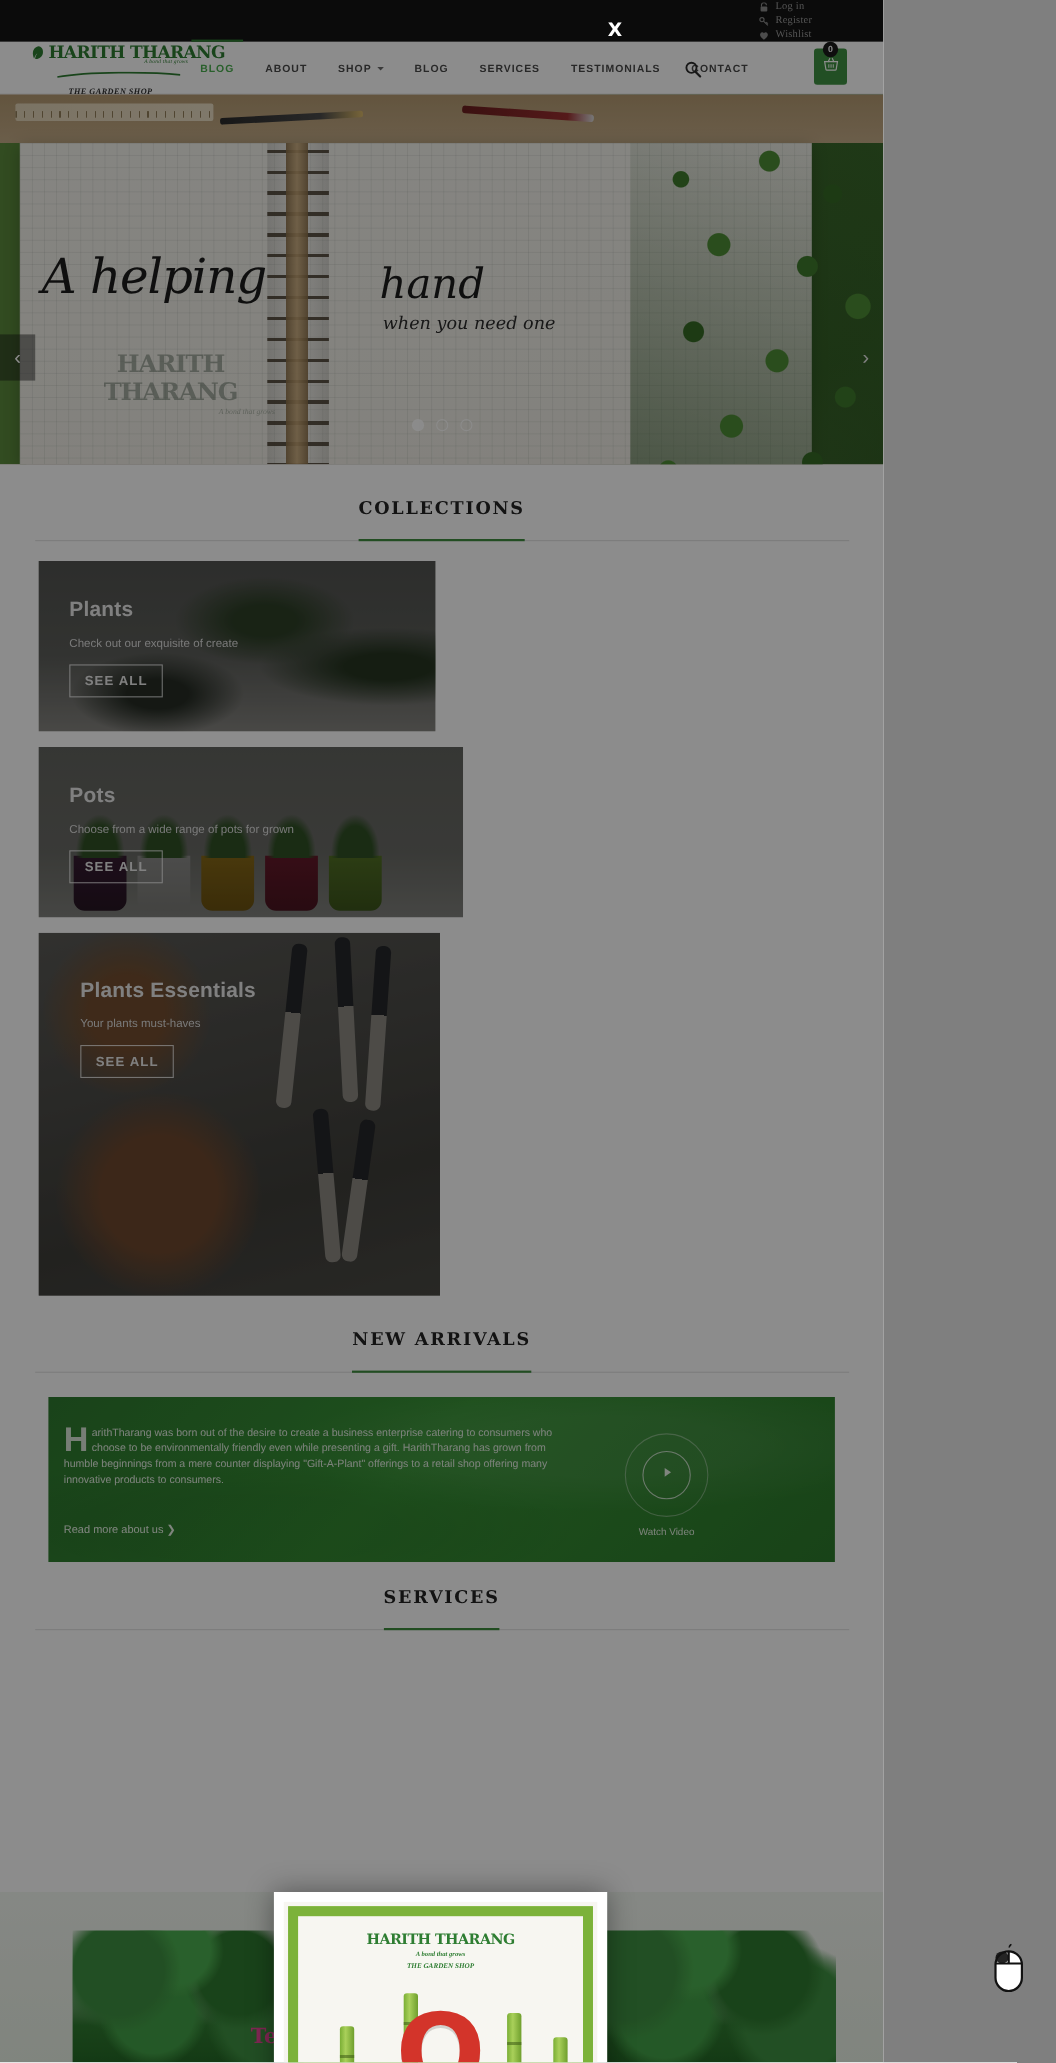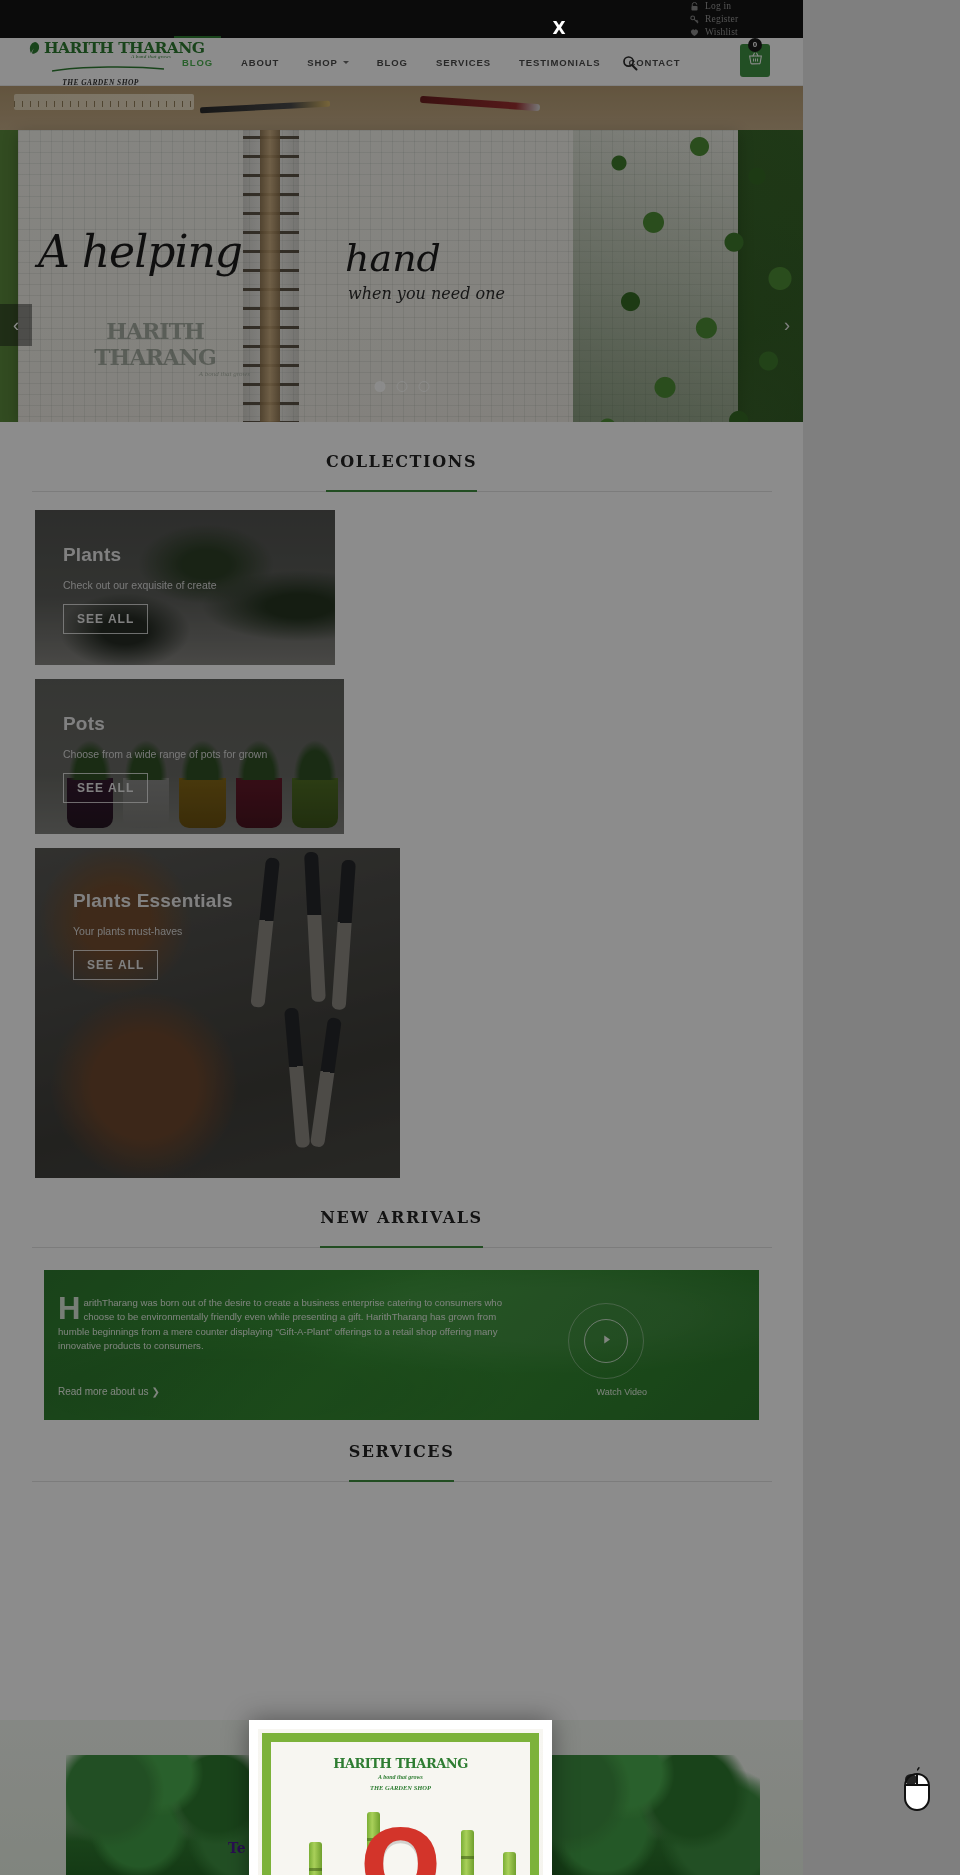--- a/index.html
+++ b/index.html
@@ -401,31 +401,31 @@
     margin-top: 13px;
     padding: 7px 13px;
     border: 1.5px solid rgba(255,255,255,.75);
     color: #eaeaea;
     font-size: 12px;
     font-weight: bold;
     letter-spacing: 1px;
     cursor: pointer;
   }
   
-  .card-plants { height: 155px; width: 300px; }
+  .card-plants { height: 155px; width: 361px; }
   .card-plants .bg {
     position: absolute; inset: 0;
     background:
       radial-gradient(ellipse at 30% 78%, #2f3a2c 0 8%, transparent 22%),
       radial-gradient(ellipse at 57% 35%, #3b5c2f 0 10%, transparent 28%),
       radial-gradient(ellipse at 88% 62%, #2f4a26 0 9%, transparent 26%),
       linear-gradient(180deg,#7d7f7a 0%, #8e918a 55%, #d8d6cf 100%);
   }
   
-  .card-pots { height: 155px; width: 309px; }
+  .card-pots { height: 155px; width: 386px; }
   .card-pots .bg {
     position: absolute; inset: 0;
     background:
       linear-gradient(180deg, #9a9c95 0%, #a6a89f 62%, #cfd0c9 100%);
   }
   .pots-row {
     position:absolute; left: 32px; right: 6px; bottom: 6px; height: 86px;
     display:flex; gap: 10px; align-items: flex-end;
   }
   .pot { width: 48px; border-radius: 0 0 10px 10px; height: 50px; position: relative; }
@@ -486,21 +486,21 @@
   .about-link {
     position: absolute;
     left: 14px; bottom: 23px;
     color: #e8f2e6;
     font-size: 10px;
     cursor: pointer;
   }
   .watch-wrap {
     position: absolute;
     right: 112px; top: 33px;
-    width: 82px; text-align: right;
+    width: 82px; text-align: center;
   }
   .watch-circle {
     width: 76px; height: 76px;
     border-radius: 50%;
     border: 1.5px solid rgba(255,255,255,.35);
     margin: 0 auto;
     display:flex; align-items:center; justify-content:center;
   }
   .watch-circle .inner {
     width: 44px; height: 44px;
@@ -530,22 +530,22 @@
       radial-gradient(circle at 85% 65%, #3f9142 0 22%, transparent 30%),
       linear-gradient(180deg, transparent 0 18%, #2f7a30 72%, #256a26 100%);
   }
   .bush.l { left: 66px; width: 210px; }
   .bush.r { left: 520px; width: 240px; }
   .testi-text {
     position: absolute;
     left: 228px; top: 1840px;
     font-family: "DejaVu Serif", serif;
     font-weight: bold;
-    font-size: 14px;
-    color: #4c1d95;
+    font-size: 19px;
+    color: #ec4899;
   }
 
   
   .dim {
     position: absolute;
     inset: 0;
     background: rgba(0,0,0,.45);
     pointer-events: none;
   }
   .dim-right {

